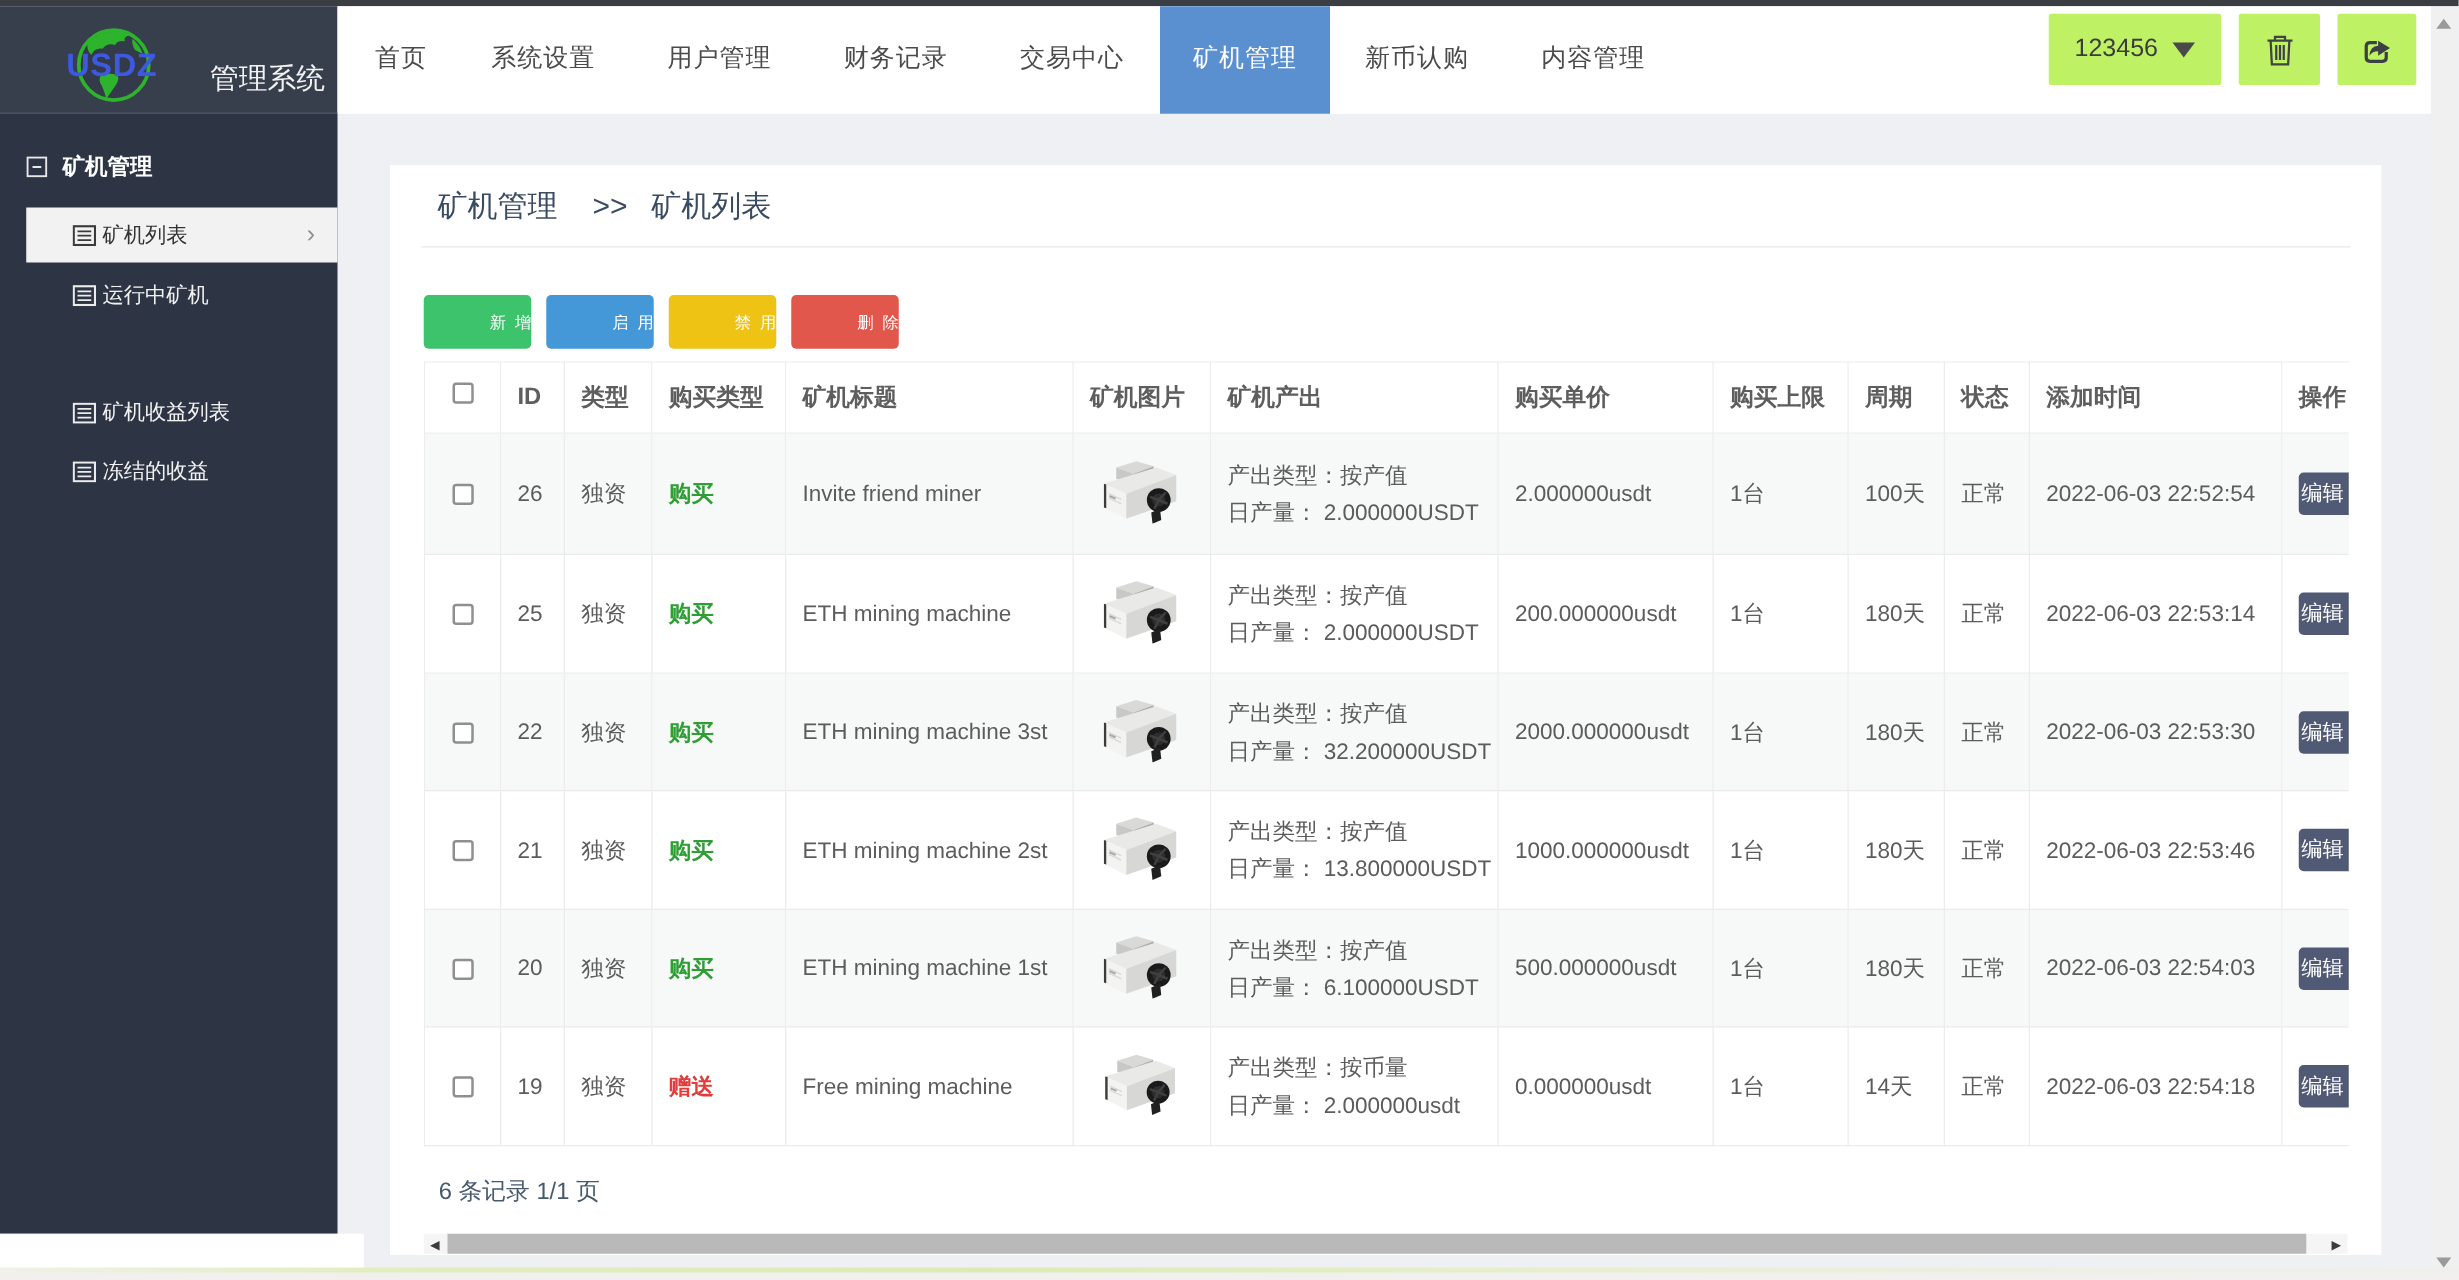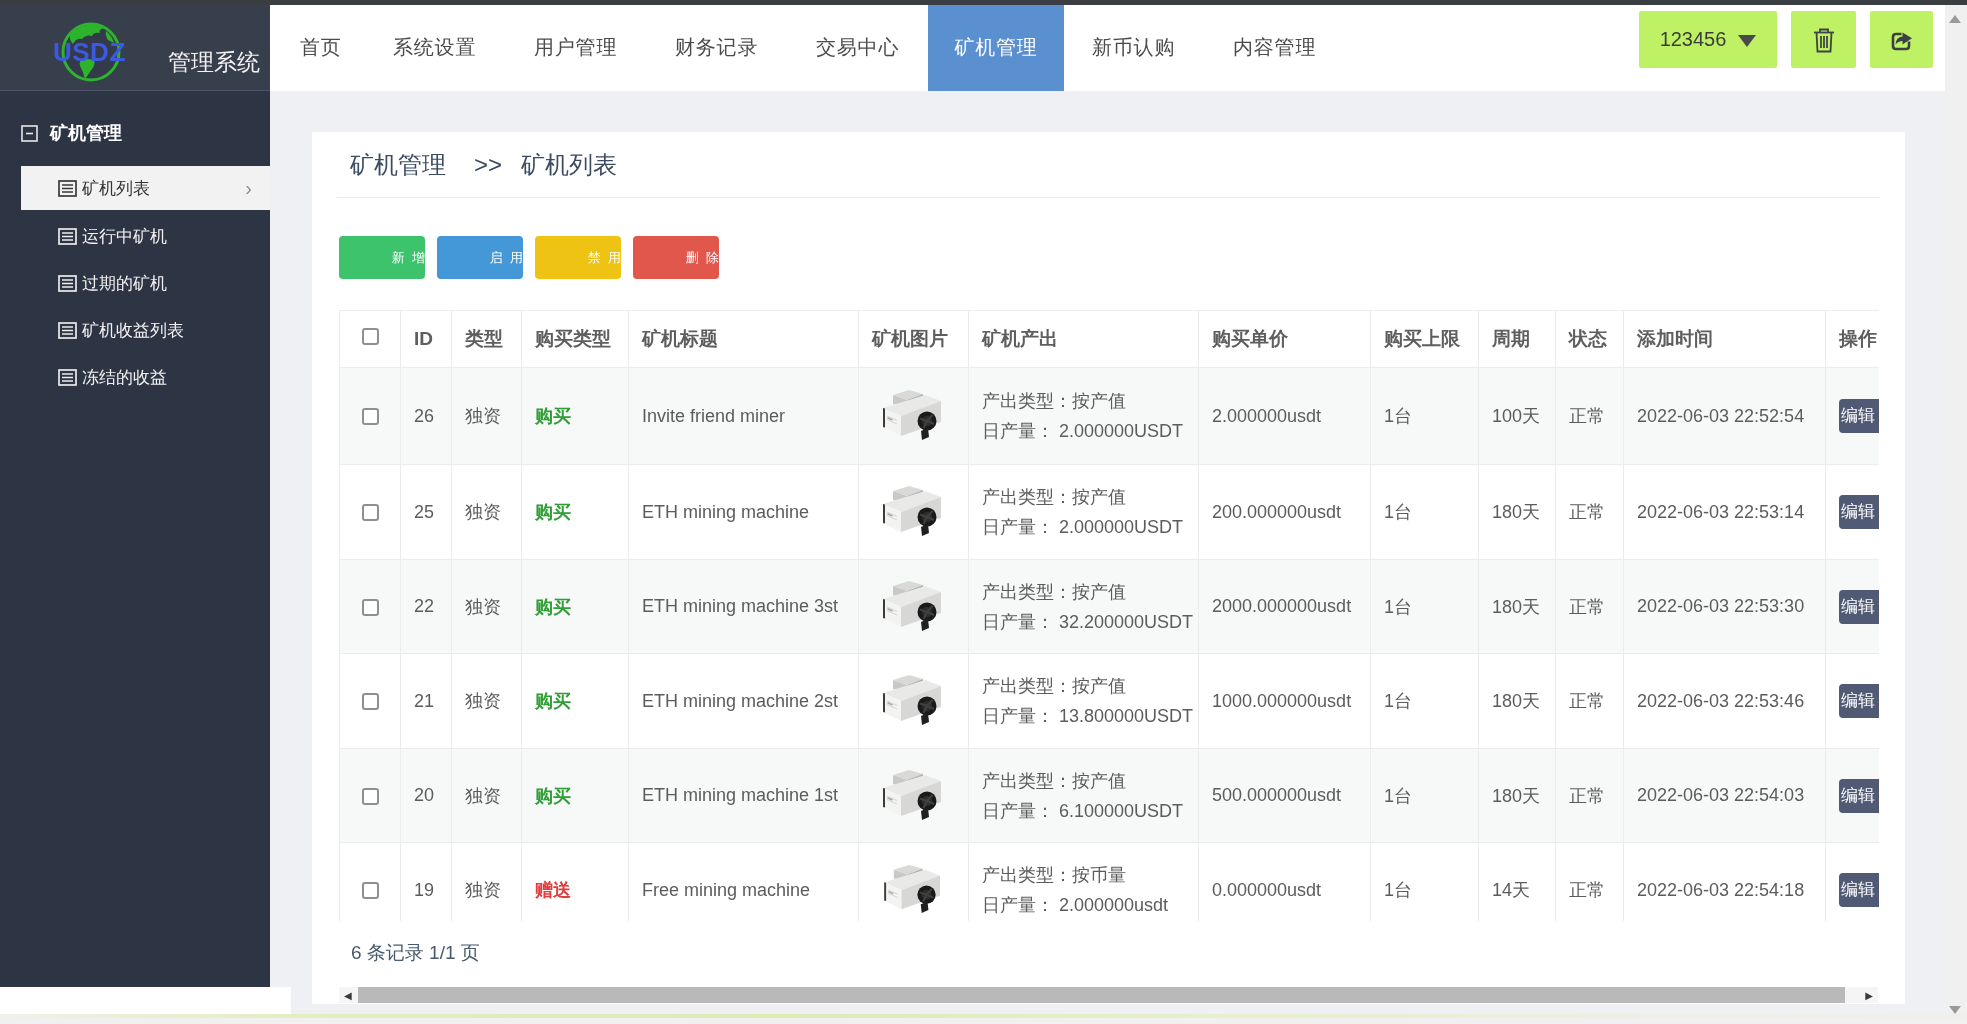--- a/index.html
+++ b/index.html
@@ -42,21 +42,21 @@
 #crumb { position:absolute; left:38px; top:17px; font-size:24px; color:#3a4b62; }
 #sep { position:absolute; left:25px; top:65px; width:1543px; height:1px; background:#e9e9e9; }
 .btn { position:absolute; top:104px; width:86px; height:43px; border-radius:4px; color:#fff; font-size:13px; text-align:right; line-height:43px; }
 #btn-add { left:27px; background:#3ec36d; }
 #btn-en  { left:125px; background:#4498d8; }
 #btn-dis { left:223px; background:#eec314; }
 #btn-del { left:321px; background:#e2574c; }
 
 
 #tblwrap { position:absolute; left:27px; top:157px; width:1540px; height:632px; overflow:hidden; }
-#tbl { border-collapse:separate; border-spacing:0; table-layout:fixed; width:1607px;margin-top:21px; }
+#tbl { border-collapse:separate; border-spacing:0; table-layout:fixed; width:1607px; }
 #tbl th, #tbl td { border-right:1px solid #ececec; border-bottom:1px solid #ececec; font-weight:normal; text-align:left; padding:0 0 0 13px; font-size:18px; color:#5c5c5c; overflow:hidden; white-space:nowrap; }
 #tbl th { font-weight:bold; color:#5e5e5e; height:58px; background:#fff; font-size:19px; border-top:1px solid #ececec; }
 #tbl th .cb { position:relative; top:-3px; }
 #tbl th:first-child, #tbl td:first-child { border-left:1px solid #ececec; }
 #tbl td { height:95px; }
 #tbl tr:nth-child(2) td { height:97px; }
 #tbl tr:nth-child(4) td, #tbl tr:nth-child(6) td { height:94px; }
 #tbl tr.odd td { background:#f7f8f8; }
 #tbl .ck { text-align:center; padding:0; }
 #tbl .img { text-align:center; padding:0; }
@@ -162,27 +162,20 @@
       </svg>
     <span class="txt">矿机列表</span>
     <span class="chev">›</span>
   </div>
   <div class="mitem" style="top:123px">
     <svg width="19" height="17" viewBox="0 0 19 17" style="left:58px;top:14px">
         <rect x="1" y="1" width="17" height="15" fill="none" stroke="#ececec" stroke-width="1.7"></rect>
         <path d="M4 5 H15 M4 8.5 H15 M4 12 H15" stroke="#ececec" stroke-width="1.4"></path>
       </svg>
     <span class="txt">运行中矿机</span>
-  </div>
-  <div class="mitem" style="top:170px">
-    <svg width="19" height="17" viewBox="0 0 19 17" style="left:58px;top:14px">
-        <rect x="1" y="1" width="17" height="15" fill="none" stroke="#ececec" stroke-width="1.7"></rect>
-        <path d="M4 5 H15 M4 8.5 H15 M4 12 H15" stroke="#ececec" stroke-width="1.4"></path>
-      </svg>
-    <span class="txt">过期的矿机</span>
   </div>
   <div class="mitem" style="top:217px">
     <svg width="19" height="17" viewBox="0 0 19 17" style="left:58px;top:14px">
         <rect x="1" y="1" width="17" height="15" fill="none" stroke="#ececec" stroke-width="1.7"></rect>
         <path d="M4 5 H15 M4 8.5 H15 M4 12 H15" stroke="#ececec" stroke-width="1.4"></path>
       </svg>
     <span class="txt">矿机收益列表</span>
   </div>
   <div class="mitem" style="top:264px">
     <svg width="19" height="17" viewBox="0 0 19 17" style="left:58px;top:14px">

